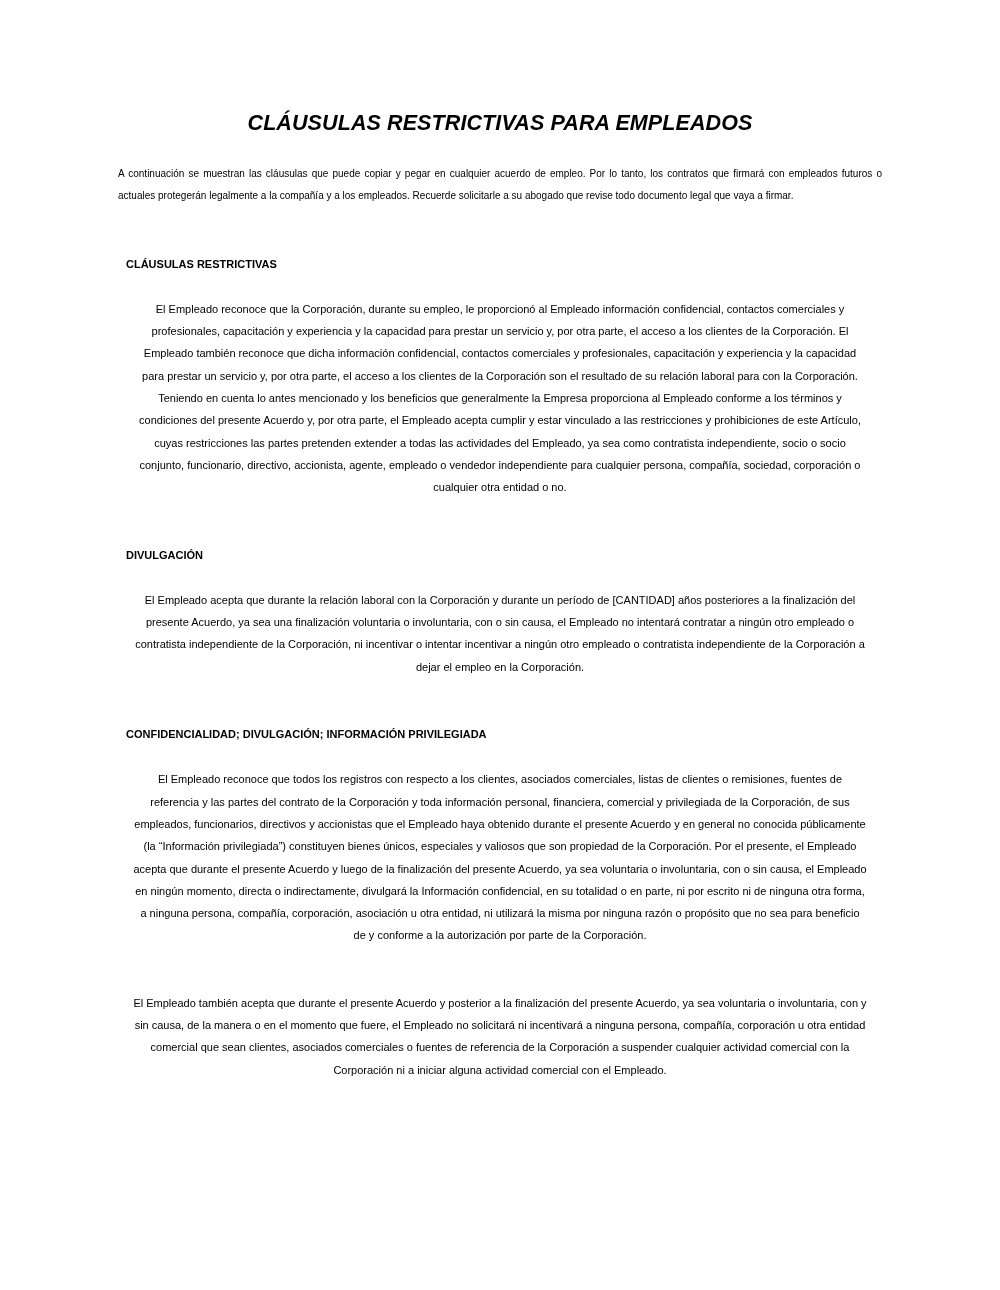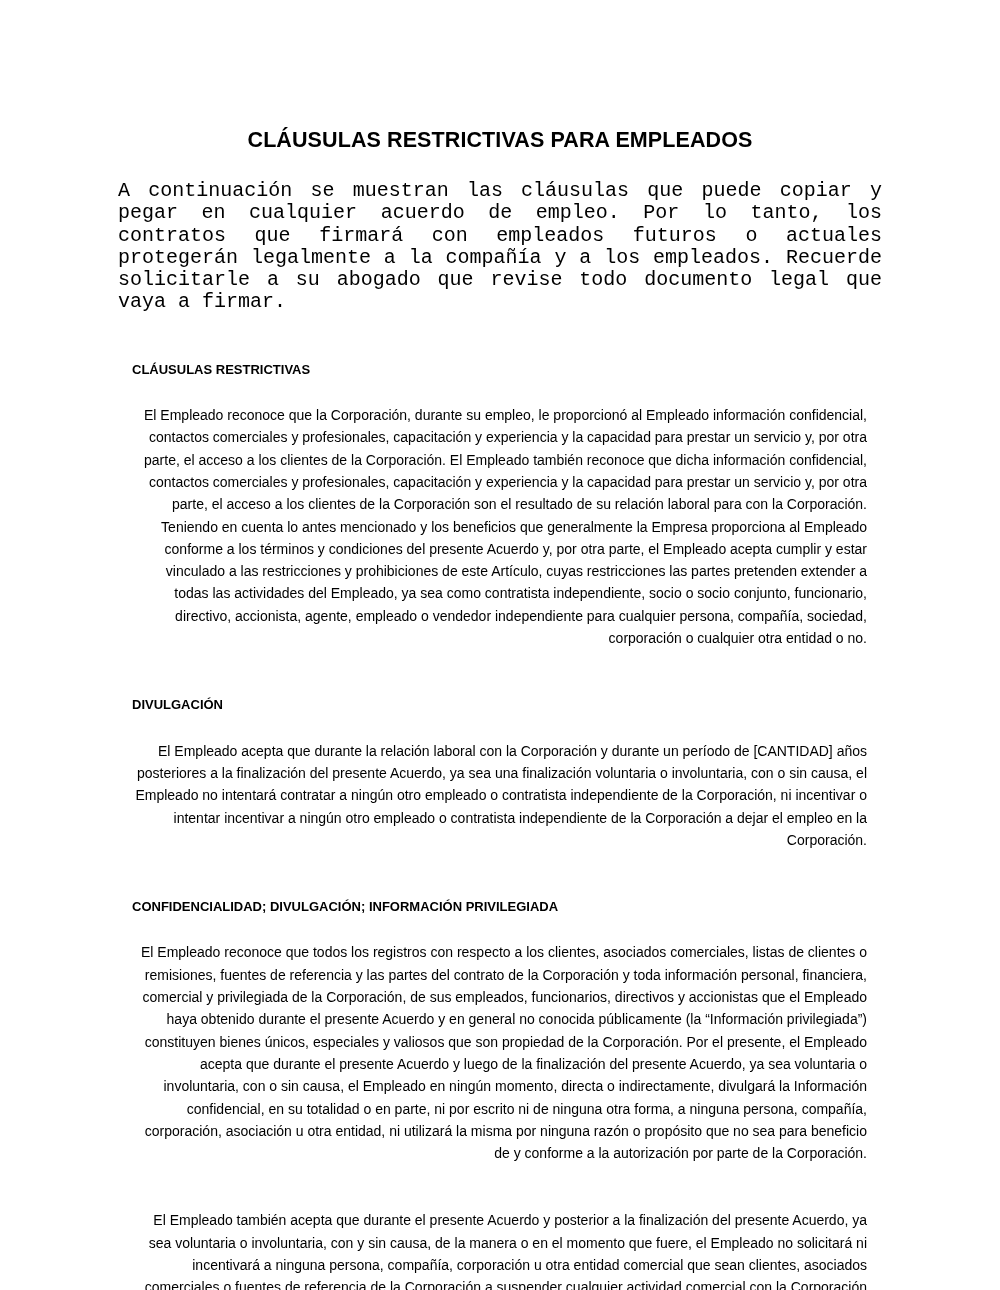--- a/index.html
+++ b/index.html
@@ -25,45 +25,45 @@
     position: absolute;
     left: 118px;
     top: 110px;
     width: 764px;
   }
   .doc-title {
     font-size: 21.5px;
     font-weight: bold;
     text-align: center;
     line-height: 26px;
-    margin: 17px 0 27px 0;
+    margin: 0 0 27px 0;
     letter-spacing: 0.1px;
+    font-style: italic;
   }
   .intro-paragraph {
-    font-size: 20px;
+    font-size: 10px;
     line-height: 22.3px;
     text-align: justify;
     text-justify: inter-word;
     margin: 0;
-    font-family: Liberation Mono, monospace;
   }
   .section {
     margin-top: 45px;
   }
   .section-heading {
-    font-size: 13px;
+    font-size: 11px;
     font-weight: bold;
     line-height: 22.3px;
-    margin: 0 0 23px 14px;
+    margin: 0 0 23px 8px;
     text-align: left;
   }
   .section-body {
-    font-size: 14px;
+    font-size: 11px;
     line-height: 22.3px;
-    text-align: right;
+    text-align: center;
     margin: 15px;
   }
 </style>
 </head>
 <body>
 
 <div class="page">
   <div class="content">
 
     <h1 class="doc-title">CLÁUSULAS RESTRICTIVAS PARA EMPLEADOS</h1>

